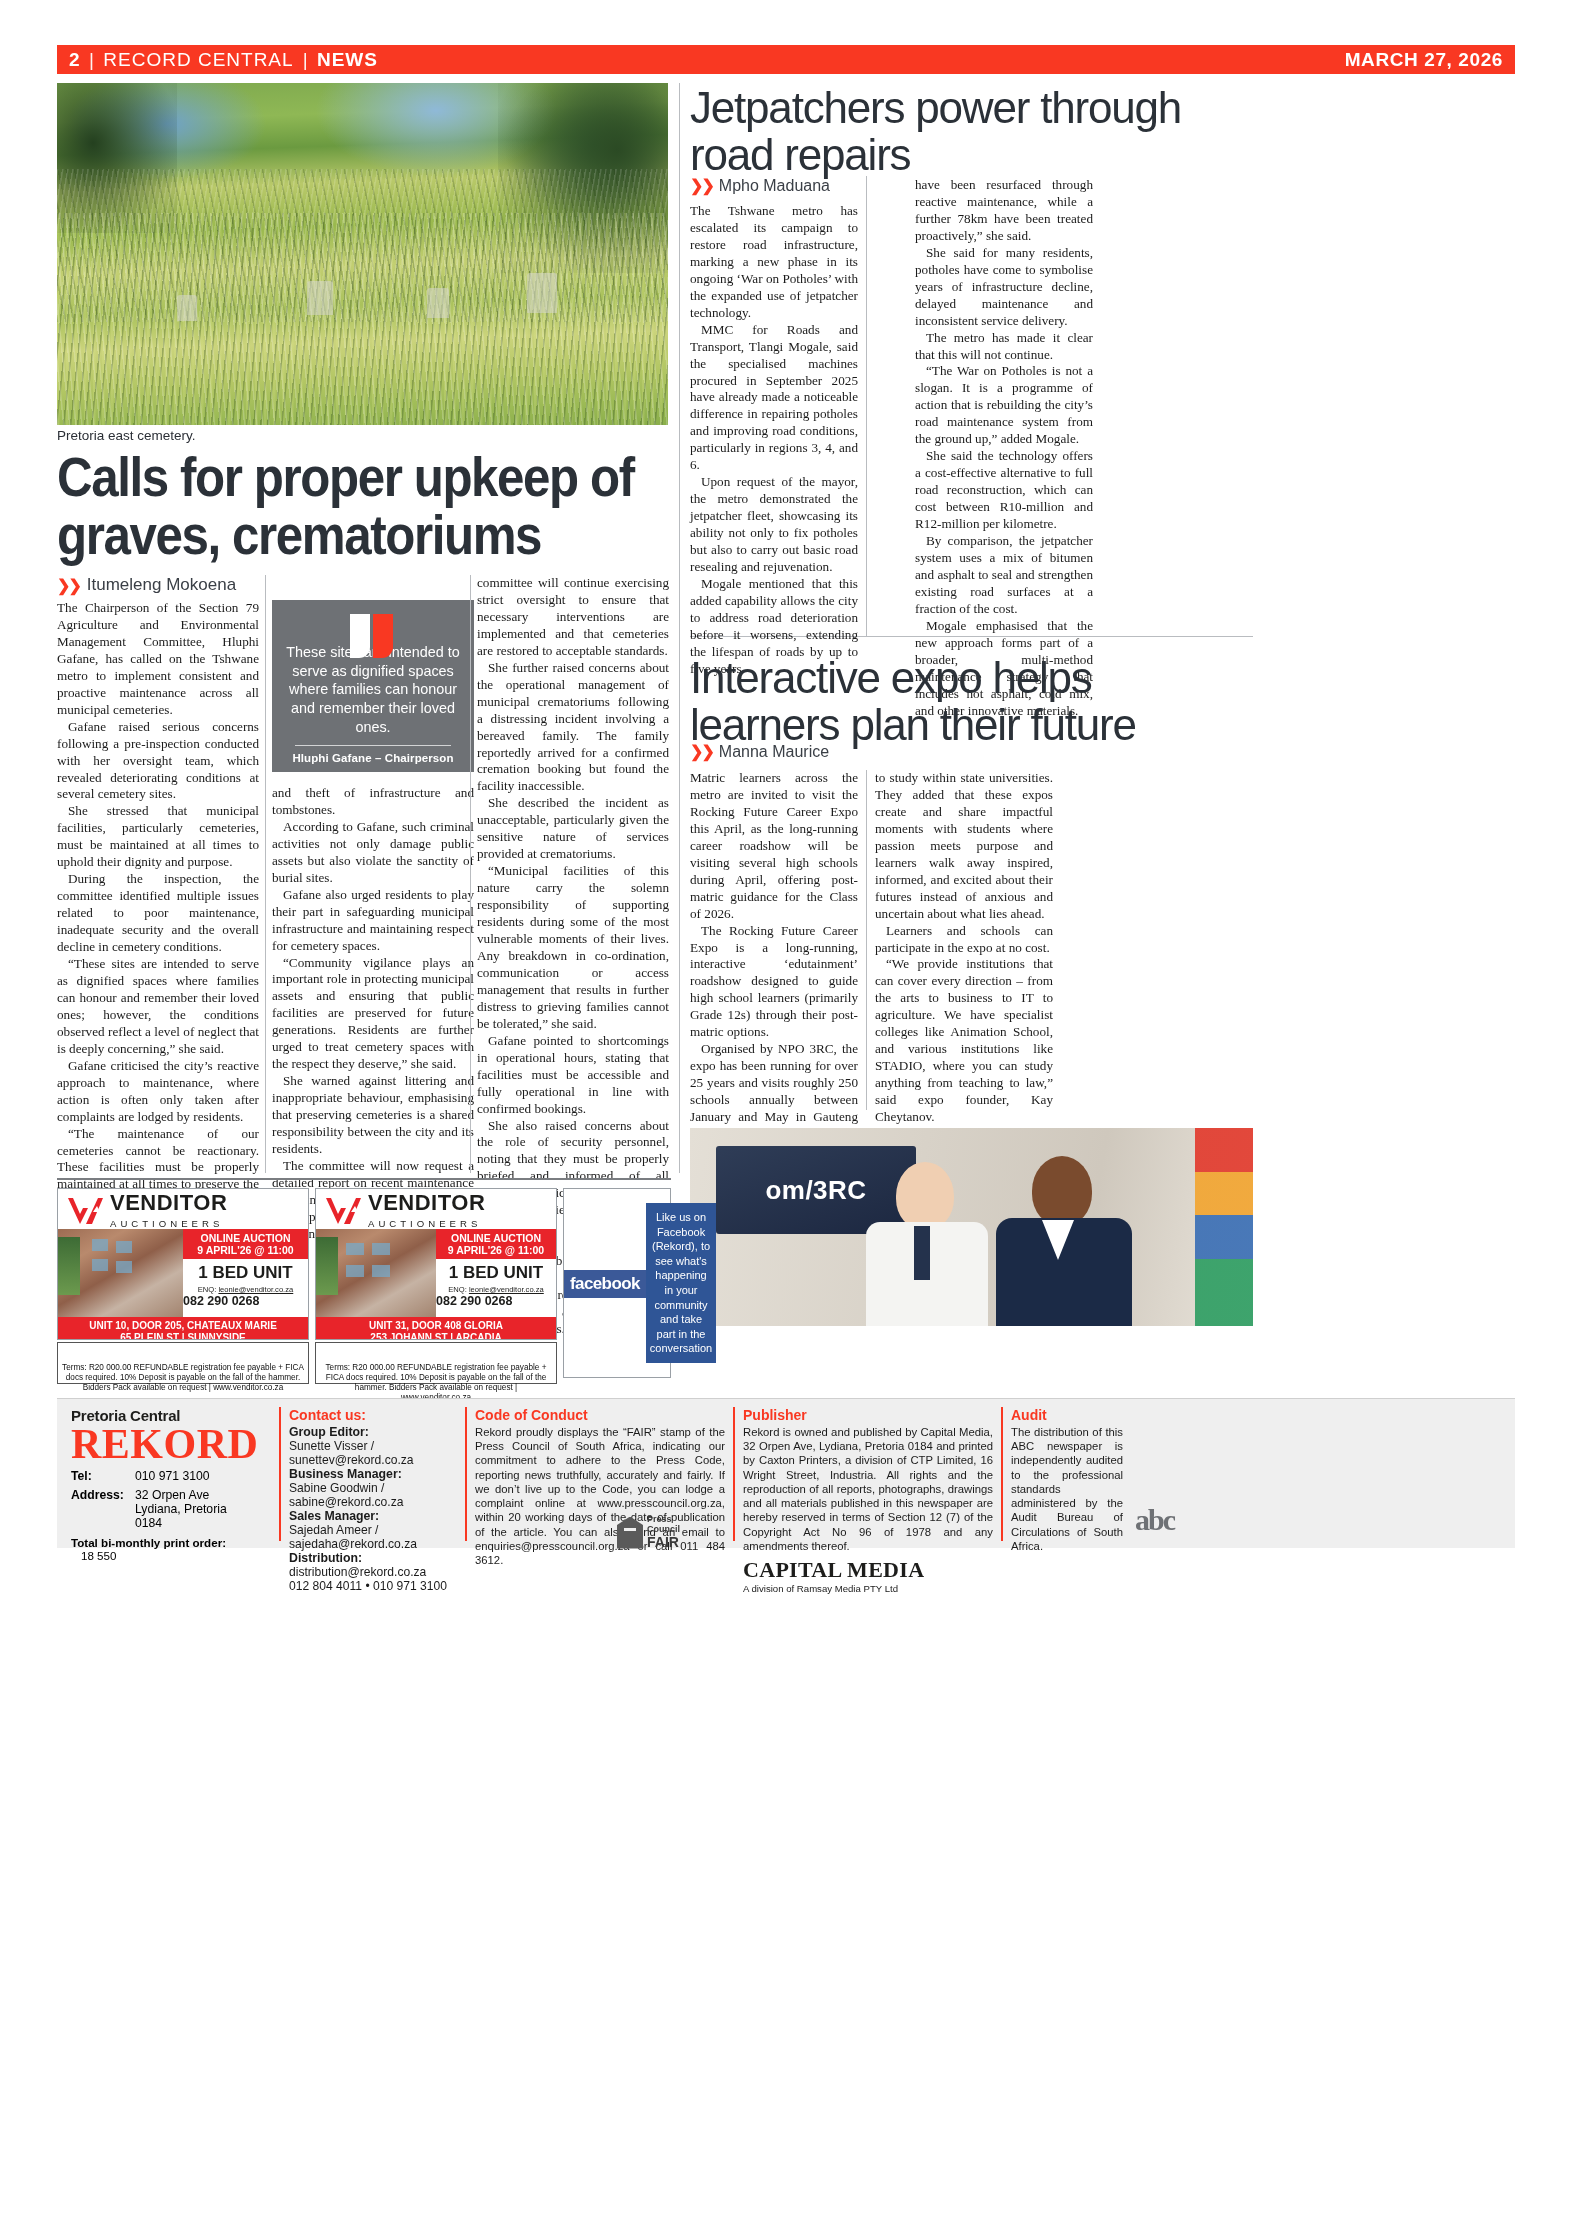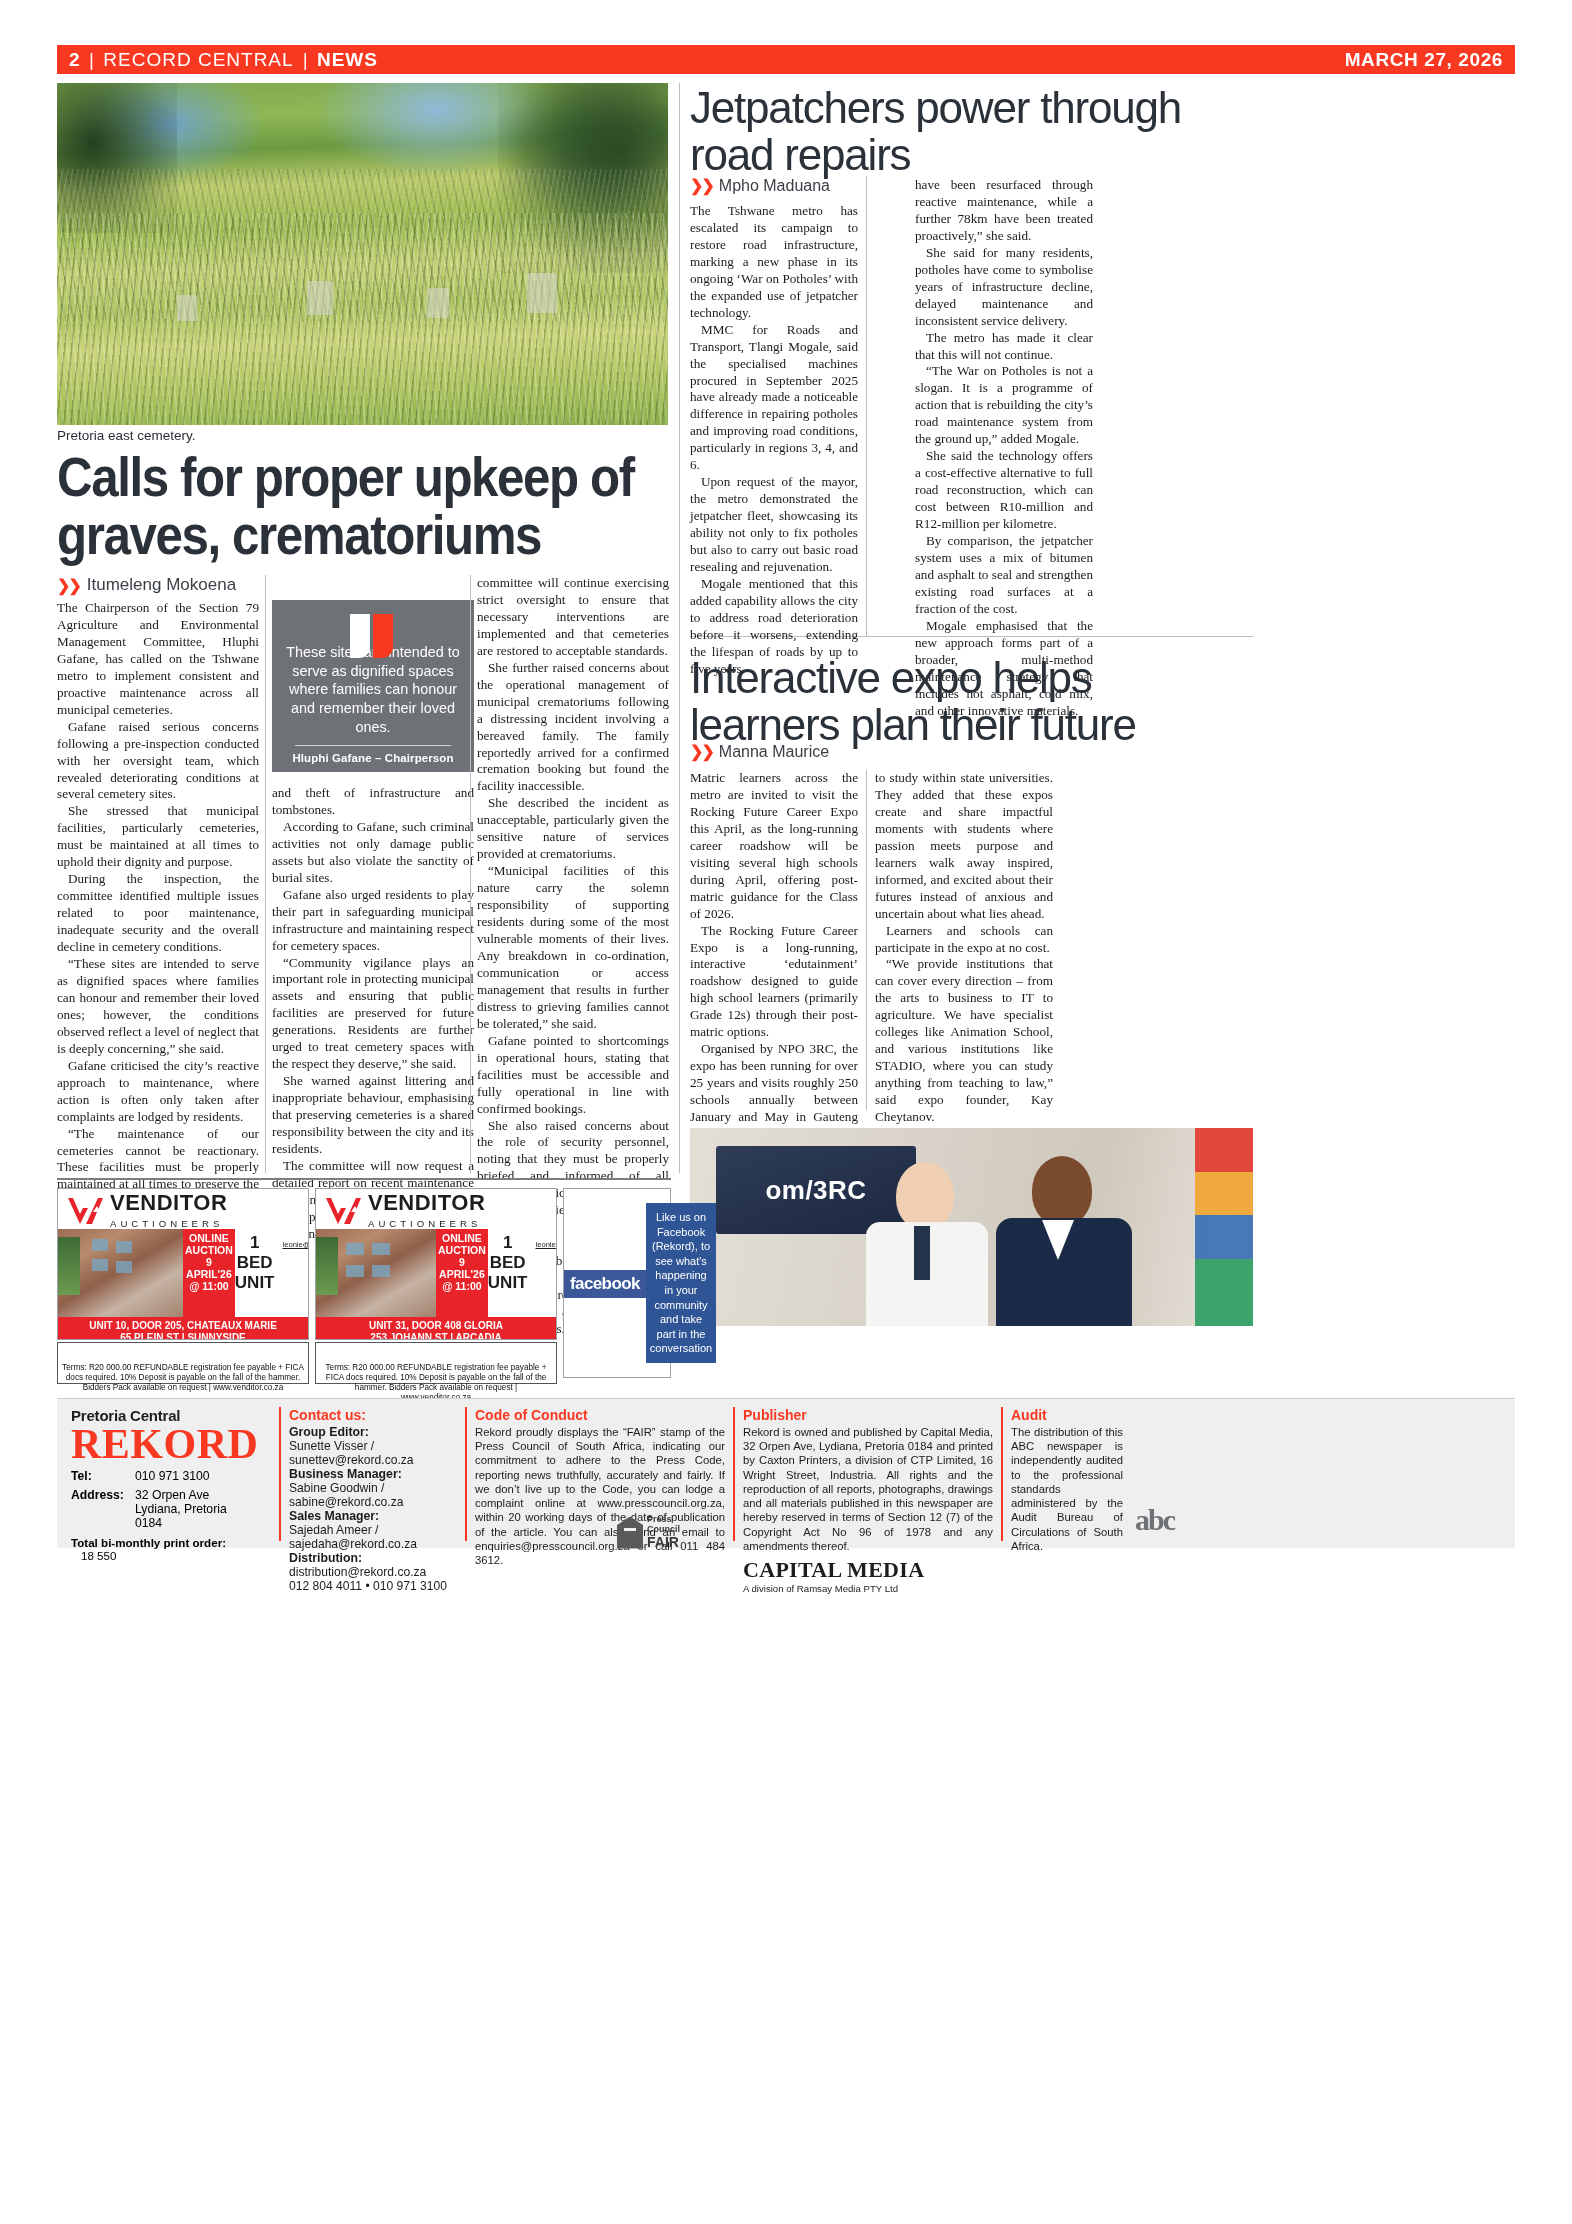--- a/index.html
+++ b/index.html
@@ -244,21 +244,21 @@
     background:linear-gradient(150deg,#9c6b52 0%,#b98a6d 25%,#8f5f49 48%,#c6b3a4 70%,#a2836e 100%);
     position:relative;
   }
   .ad-photo .win{
     position:absolute; background:rgba(120,170,200,.75);
   }
   .ad-photo .greenery{
     position:absolute; left:0; top:8px; width:22px; height:58px;
     background:linear-gradient(180deg,#3d6b35,#6c9a4e);
   }
-  .ad-right{ width:50%; height:100%; display:flex; flex-direction:row; }
+  .ad-right{ width:50%; height:100%; display:flex; flex-direction:column; }
   .ad-red{
     background:#e8242a; color:#fff; text-align:center;
     font-weight:700; font-size:10.5px; line-height:1.15; padding:3px 2px;
   }
   .ad-unit{
     text-align:center; font-weight:700; font-size:17px; color:#1d1d1b;
     padding:4px 0 0;
   }
   .ad-enq{ text-align:center; font-size:7.6px; color:#1d1d1b; padding:2px 8px 0; }
   .ad-enq u{ color:#1d1d1b; }

